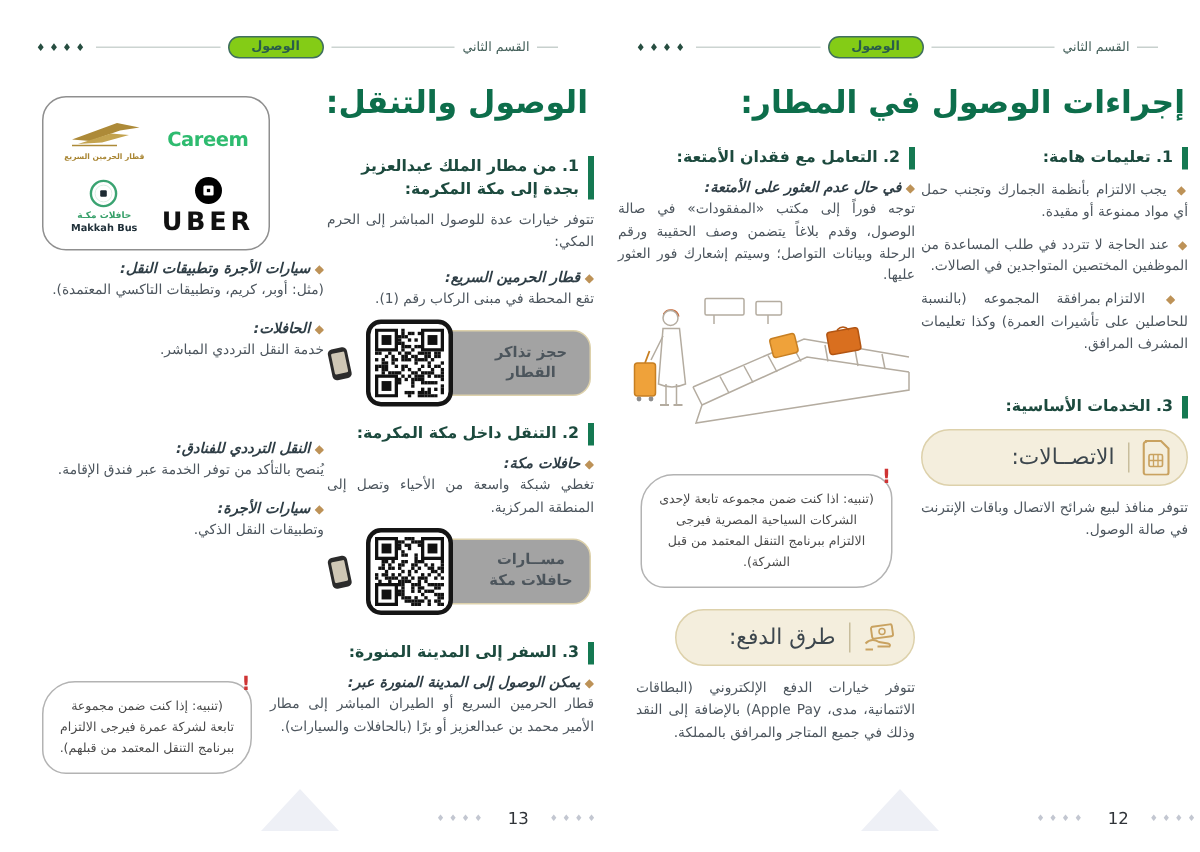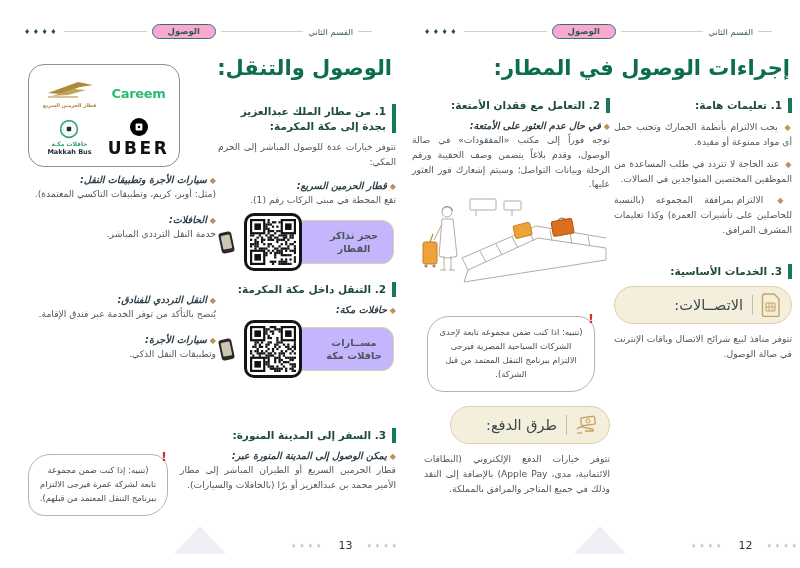--- a/index.html
+++ b/index.html
@@ -11,21 +11,21 @@
   }
   .page { position:absolute; top:0; width:400px; height:568px; }
   #page-left { left:0; }
   #page-right { left:400px; }
 
   
   .pageheader { position:absolute; top:24px; left:24px; right:28px; display:flex; align-items:center; gap:5px; direction:rtl; }
   .hdash { width:14px; border-top:1px solid #c7d0cd; }
   .hsection { color:#44605a; font-size:8.5px; white-space:nowrap; }
   .hline { flex:1; border-top:1px solid #ccd4d1; }
-  .hpill { border:1px solid #3f6f5e; border-radius:9px; padding:1px 15px 2px; color:#2a5d4b; font-size:8.5px; font-weight:bold; white-space:nowrap; background:#f9a8d4; }
+  .hpill { border:1px solid #3f6f5e; border-radius:9px; padding:1px 15px 2px; color:#2a5d4b; font-size:8.5px; font-weight:bold; white-space:nowrap; background:#84cc16; }
   .hdiamonds { color:#274e41; font-size:7px; letter-spacing:2.5px; white-space:nowrap; }
 
   
   .page-title { position:absolute; font-size:21px; font-weight:800; color:#0d6e4b; letter-spacing:-0.2px; }
   .sec { font-weight:bold; color:#1c4a3e; font-size:10.5px; line-height:1.4; border-right:4px solid #157952; padding-right:6px; margin-bottom:7px; }
   .body-txt { font-size:9.2px; color:#4d565e; line-height:1.62; text-align:justify; }
   .bullet-head { font-size:9.6px; color:#2f3e46; font-weight:bold; margin-bottom:2px;font-style:italic; }
   .diamond { color:#bd9257; font-size:8px; margin-left:3px; }
   .blk { margin-bottom:12px; }
 
@@ -33,21 +33,21 @@
   .logos-box { position:absolute; top:64px; left:28px; width:152px; height:103px; border:1.5px solid #8f8f8f; border-radius:16px; background:#fff; display:grid; grid-template-columns:1fr 1fr; grid-template-rows:1fr 1fr; align-items:center; justify-items:center; padding:6px; direction:ltr; }
   .logo-cell { display:flex; flex-direction:column; align-items:center; gap:1px; }
   .careem-word { color:#2ebb6f; font-weight:800; font-size:13px; letter-spacing:-0.3px; }
   .uber-word { color:#111; font-weight:800; font-size:17px; letter-spacing:2.5px; }
   .mb-ar { color:#37a06a; font-size:6px; font-weight:bold; }
   .mb-en { color:#21313a; font-size:6.5px; font-weight:bold; }
   .hhr-cap { color:#a98634; font-size:5px; font-weight:bold; }
 
   
   .qr-row { position:relative; height:60px; margin:4px 0 10px; }
-  .qr-pill { position:absolute; right:2px; left:30px; top:8px; bottom:8px; background:#c4b5fd; border:1px solid #ddd1ab; border-radius:12px; display:flex; align-items:center; justify-content:center; padding-left:66px; }
+  .qr-pill { position:absolute; right:2px; left:30px; top:8px; bottom:8px; background:#a3a3a3; border:1px solid #ddd1ab; border-radius:12px; display:flex; align-items:center; justify-content:center; padding-left:66px; }
   .qr-pill .lbl { font-size:9.8px; font-weight:bold; color:#4c555c; text-align:center; line-height:1.35; }
   .qr-box { position:absolute; left:26px; top:1px; width:58px; height:58px; background:#fff; border:3px solid #151515; border-radius:10px; padding:3px; }
   .qr-box svg { width:100%; height:100%; }
   .phone-ic { position:absolute; left:2px; top:20px; width:13px; height:21px; background:#2b2b2b; border-radius:3px; transform:rotate(-12deg); }
   .phone-ic::after { content:""; position:absolute; left:2px; top:3px; right:2px; bottom:4px; background:#cfc7b5; border-radius:1px; }
 
   
   .note { position:relative; border:1px solid #b3b3b3; border-radius:22px 16px 24px 16px; background:#fff; padding:9px 10px; font-size:8.4px; color:#4b4b4b; line-height:1.65; text-align:center; }
   .note .bang { position:absolute; top:-9px; right:0px; color:#cf3434; font-weight:800; font-size:13px; }
 
@@ -270,20 +270,21 @@
               <rect x="2" y="16" width="3" height="3" fill="#111"></rect>
             </svg></div>
         <div class="phone-ic"></div>
       </div>
 
       <div class="sec">2. التنقل داخل مكة المكرمة:</div>
 
       <div class="bullet-head">
         <span class="diamond">◆</span><b>حافلات مكة:</b>
       </div>
+      <p class="body-txt" style="margin-bottom:2px;">تغطي شبكة واسعة من الأحياء وتصل إلى المنطقة المركزية.</p>
 
       <div class="qr-row">
         <div class="qr-pill">
           <span class="lbl">مســارات حافلات مكة</span>
         </div>
         <div class="qr-box"><svg class="qr" viewBox="0 0 21 21">
               <rect x="9" y="0" width="1.02" height="1.02" fill="#111"></rect>
               <rect x="10" y="0" width="1.02" height="1.02" fill="#111"></rect>
               <rect x="11" y="0" width="1.02" height="1.02" fill="#111"></rect>
               <rect x="7" y="1" width="1.02" height="1.02" fill="#111"></rect>

